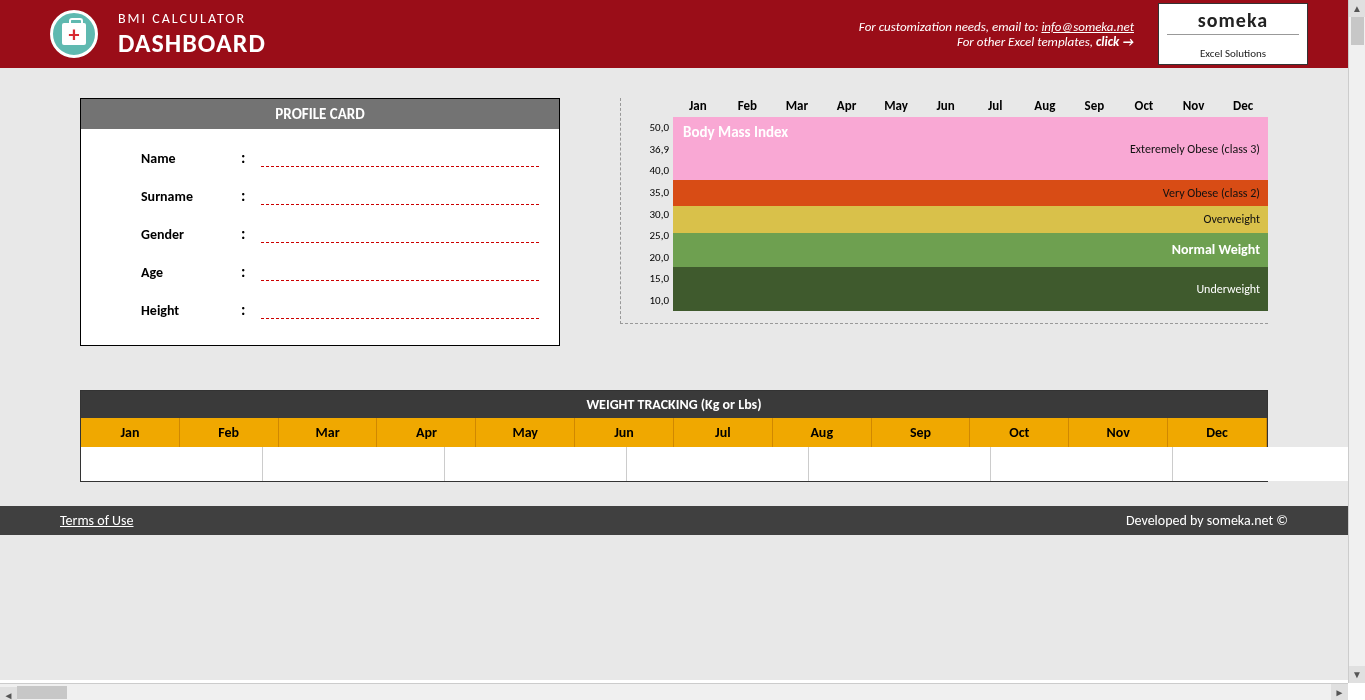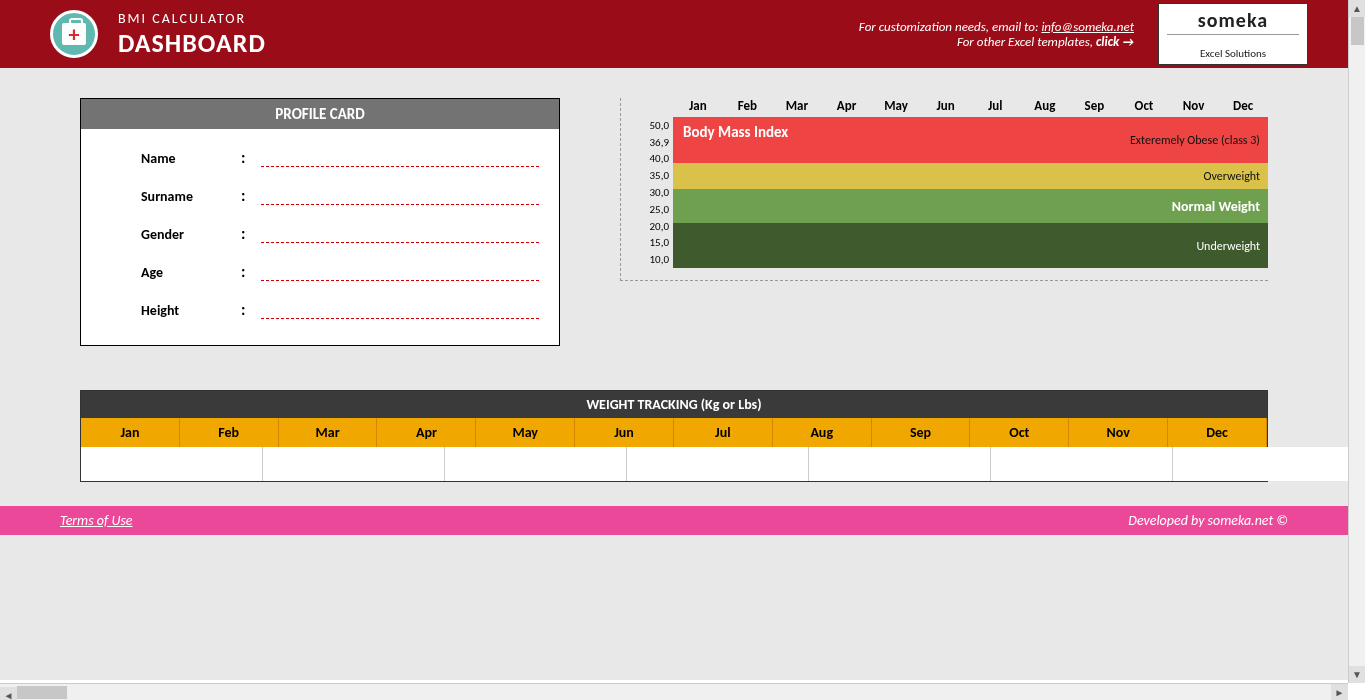--- a/index.html
+++ b/index.html
@@ -124,23 +124,23 @@
   .tr-months span, .tr-values input {
     flex: 1; text-align: center; padding: 6px 0;
     border-right: 1px solid #d08800; font-weight: bold; font-size: 14px;
   }
   .tr-values { display: flex; }
   .tr-values input {
     border: none; border-right: 1px solid #ccc;
     font-weight: normal; height: 34px; outline: none;
   }
   .footer {
-    background: #ec4899; color: #fff;
+    background: #404040; color: #fff;
     padding: 6px 60px; display: flex; justify-content: space-between;
-    font-size: 14px; font-style: italic; margin-top: 24px;
+    font-size: 14px; margin-top: 24px;
   }
   .footer a { color: #fff; }
   
   .vscroll {
     position: absolute; right: 0; top: 0; width: 17px; height: 683px;
     background: #f0f0f0; border-left: 1px solid #ccc;
   }
   .vscroll .arrow { height: 17px; background: #e0e0e0; text-align: center; font-size: 10px; line-height: 17px; color: #555; }
   .vscroll .thumb { position: absolute; top: 17px; left: 2px; width: 13px; height: 28px; background: #c7c7c7; }
   .hscroll {
@@ -243,21 +243,22 @@
           <span>40,0</span>
           <span>35,0</span>
           <span>30,0</span>
           <span>25,0</span>
           <span>20,0</span>
           <span>15,0</span>
           <span>10,0</span>
         </div>
         <div class="bands" id="bands">
           <div class="band-title">Body Mass Index</div>
-        <div class="band" style="height: 46px; background: #ef4444;">Exteremely Obese (class 3)</div>
+        <div class="band" style="height: 63px; background: #f9a8d4;">Exteremely Obese (class 3)</div>
+            <div class="band" style="height: 26.25px; background: rgb(216, 76, 21);">Very Obese (class 2)</div>
             <div class="band" style="height: 26.25px; background: rgb(217, 193, 74);">Overweight</div>
             <div class="band" style="height: 34.125px; background: rgb(110, 160, 80); color: rgb(255, 255, 255); font-weight: bold; font-size: 14px;">Normal Weight</div>
             <div class="band" style="height: 44.625px; background: rgb(63, 90, 45); color: rgb(255, 255, 255);">Underweight</div>
           </div>
       </div>
     </div>
 
   </div>
 
   <div class="tracking">

